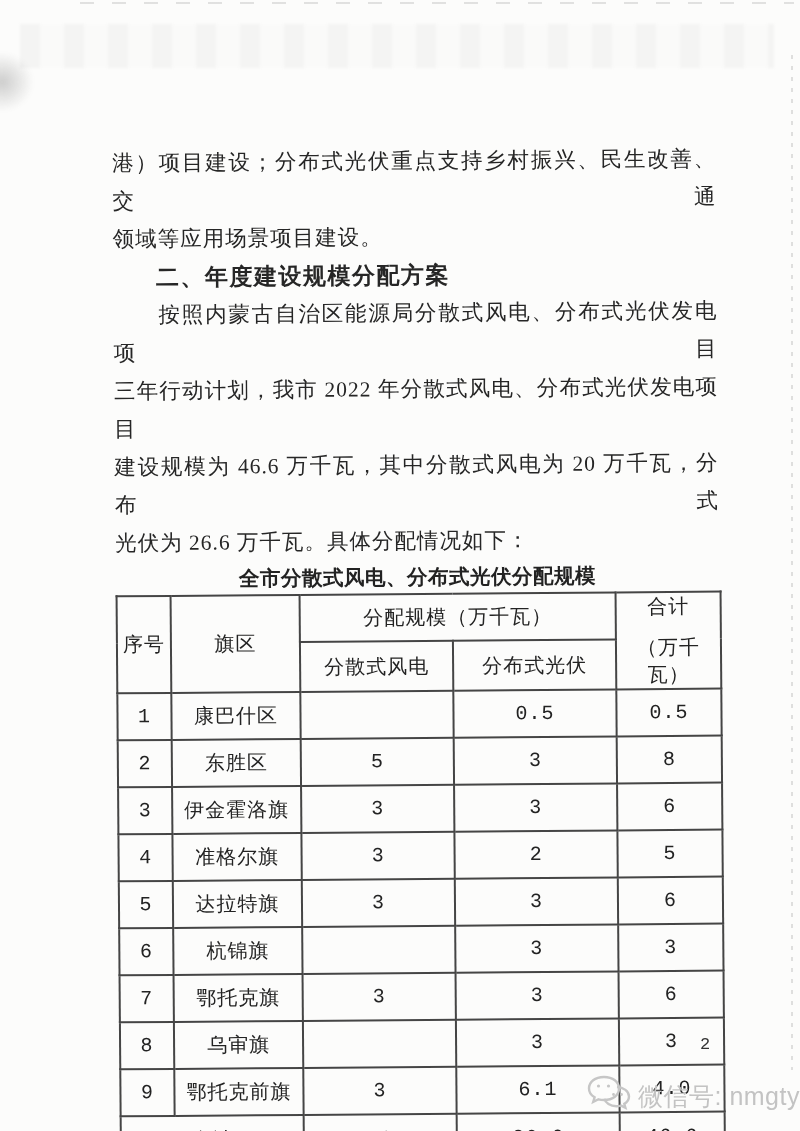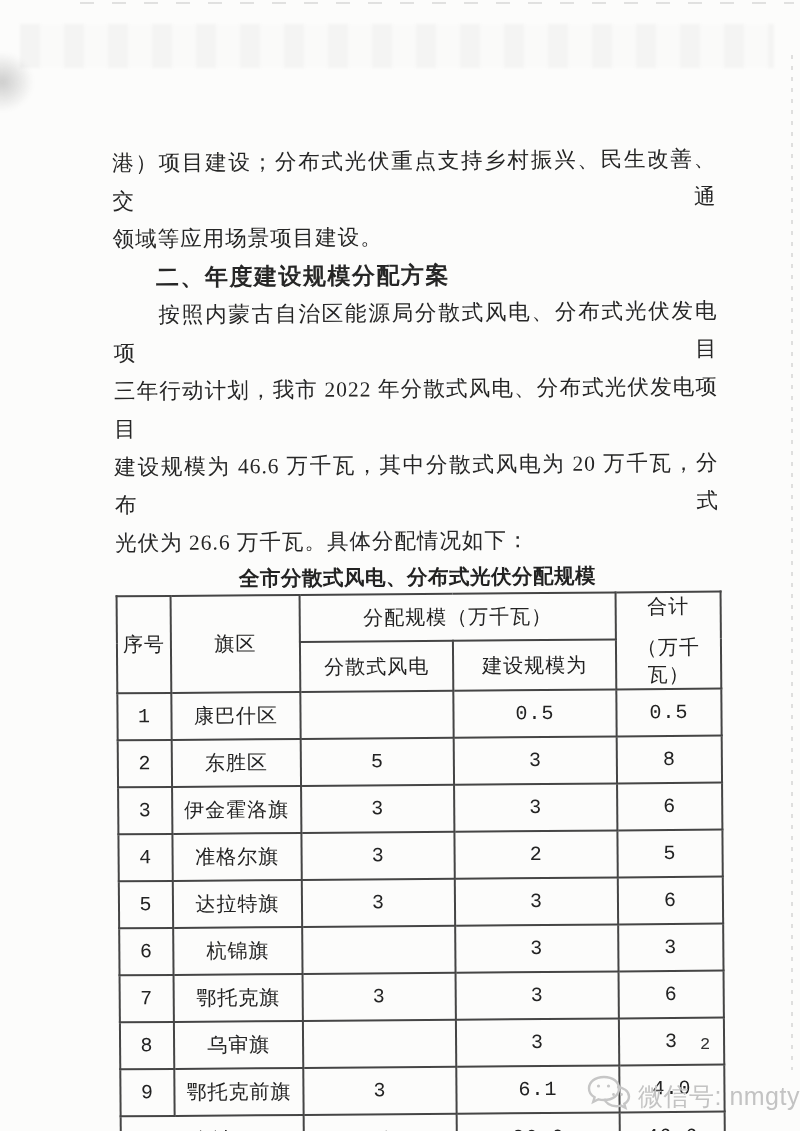--- a/index.html
+++ b/index.html
@@ -135,21 +135,21 @@
         <td rowspan="2">序号</td>
         <td rowspan="2">旗区</td>
         <td colspan="2">分配规模（万千瓦）</td>
         <td rowspan="2">
           <div class="total-head-line1">合计</div>
           <div>（万千瓦）</div>
         </td>
       </tr>
       <tr class="hrow2">
         <td>分散式风电</td>
-        <td>建设规模为</td>
+        <td>分布式光伏</td>
       </tr>
 
       <tr class="drow">
         <td class="num">1</td>
         <td>康巴什区</td>
         <td class="num"></td>
         <td class="num">0.5</td>
         <td class="num">0.5</td>
       </tr>
       <tr class="drow">

